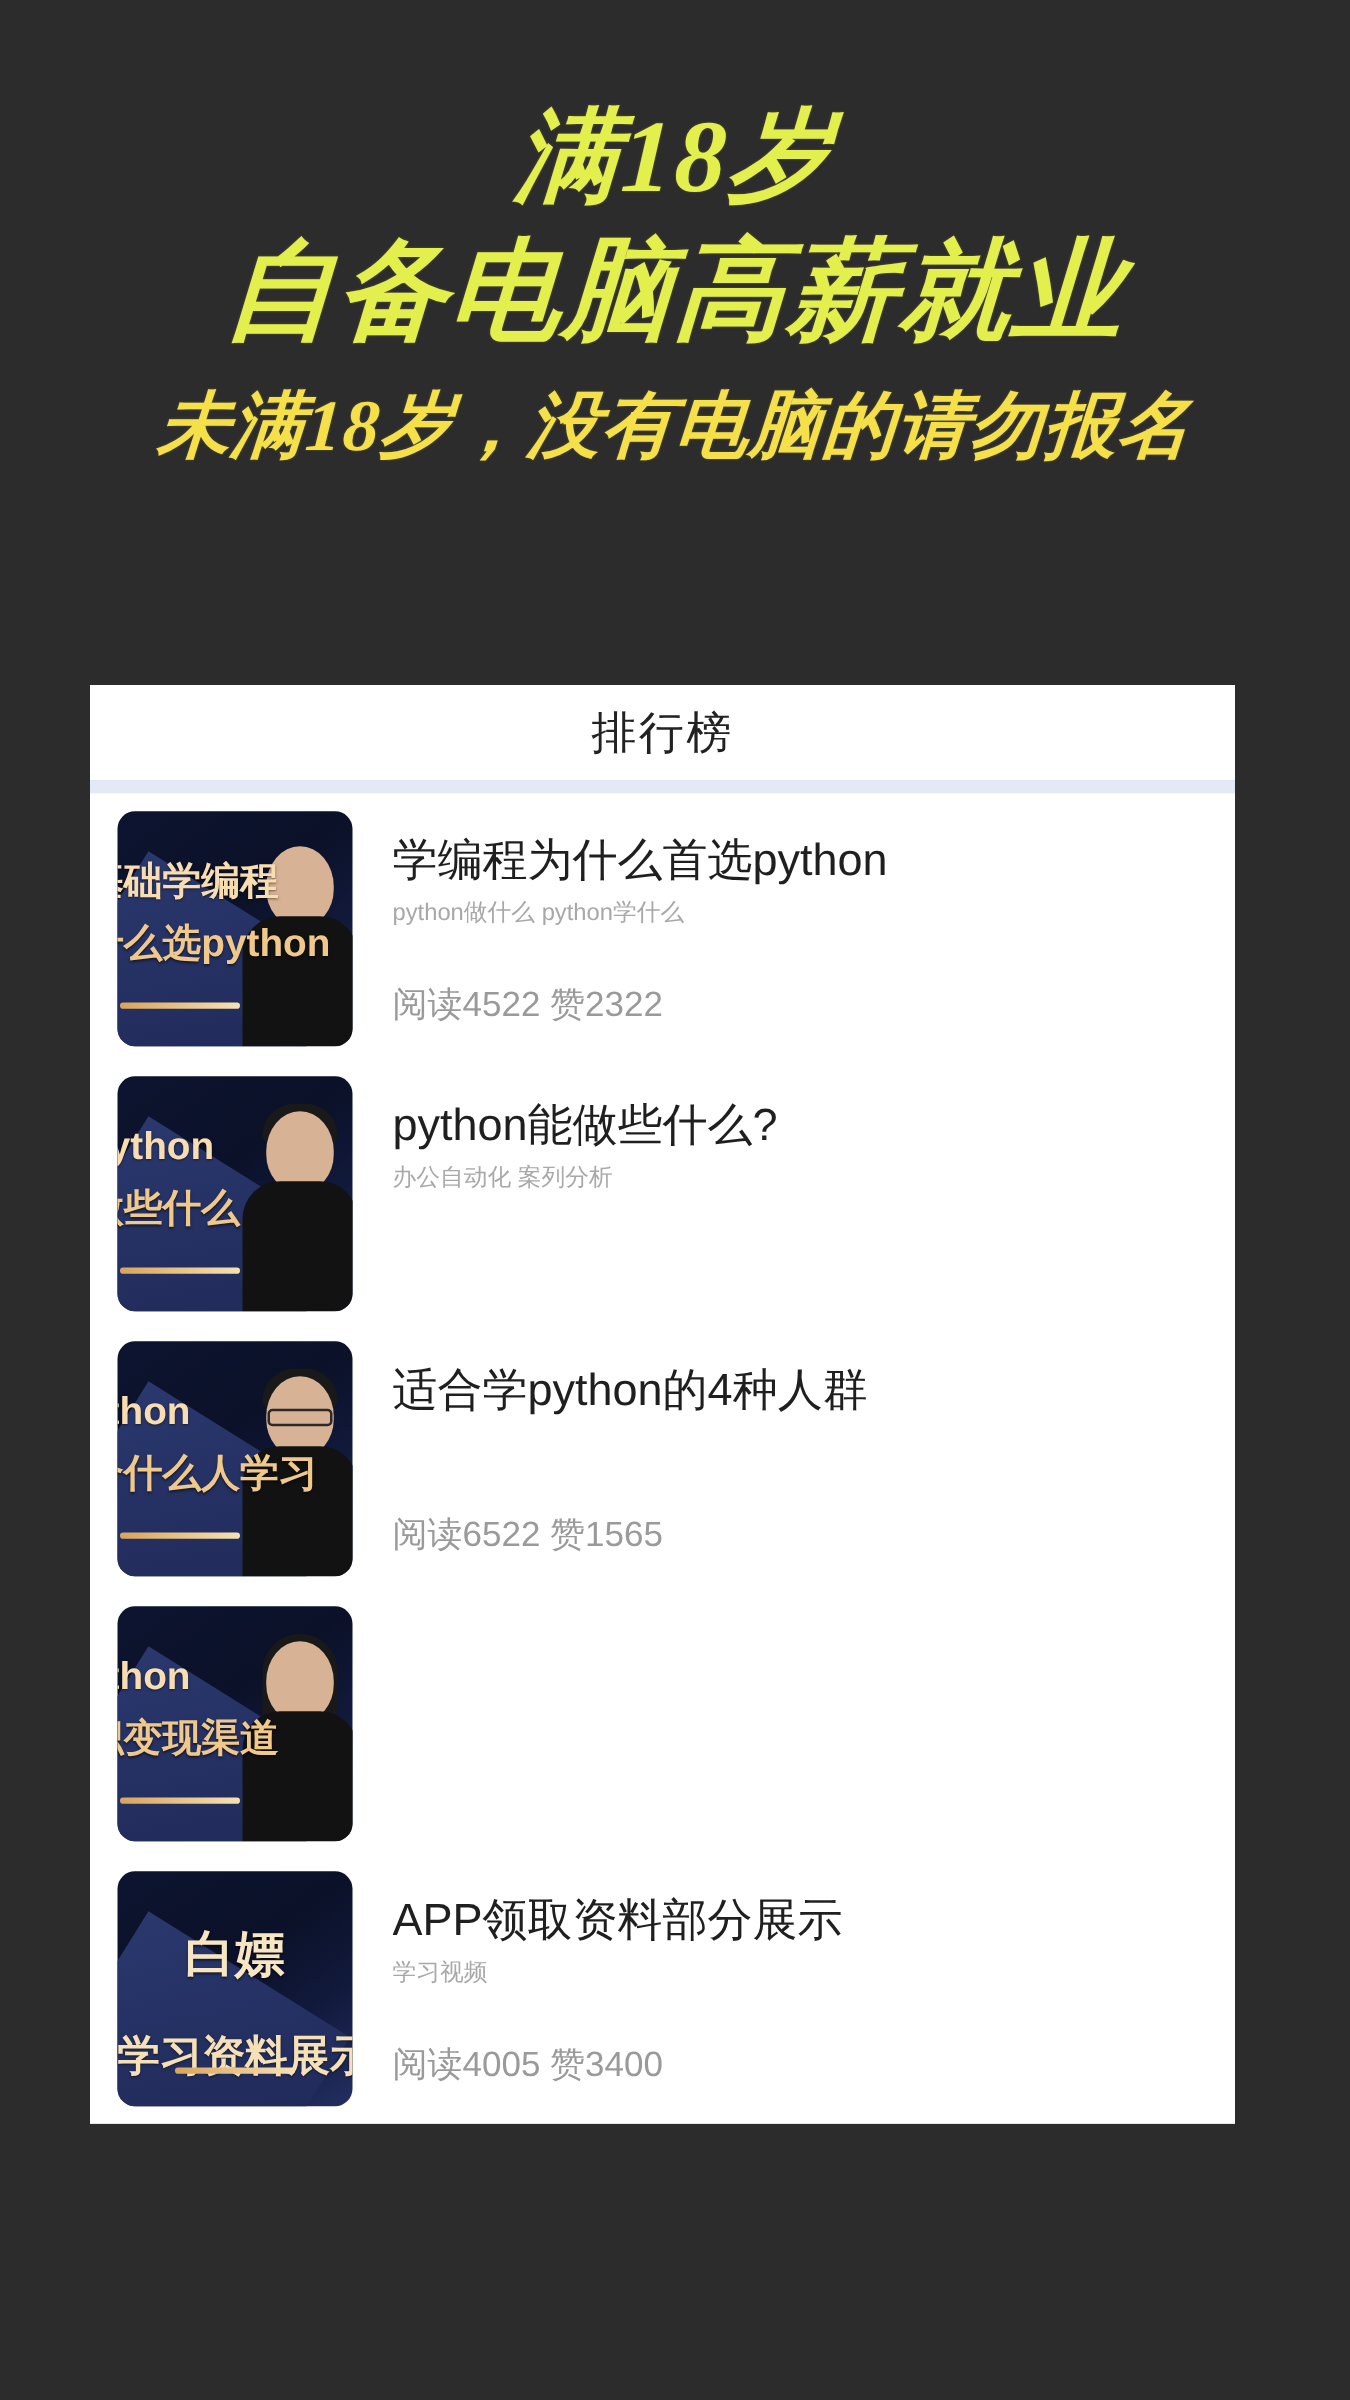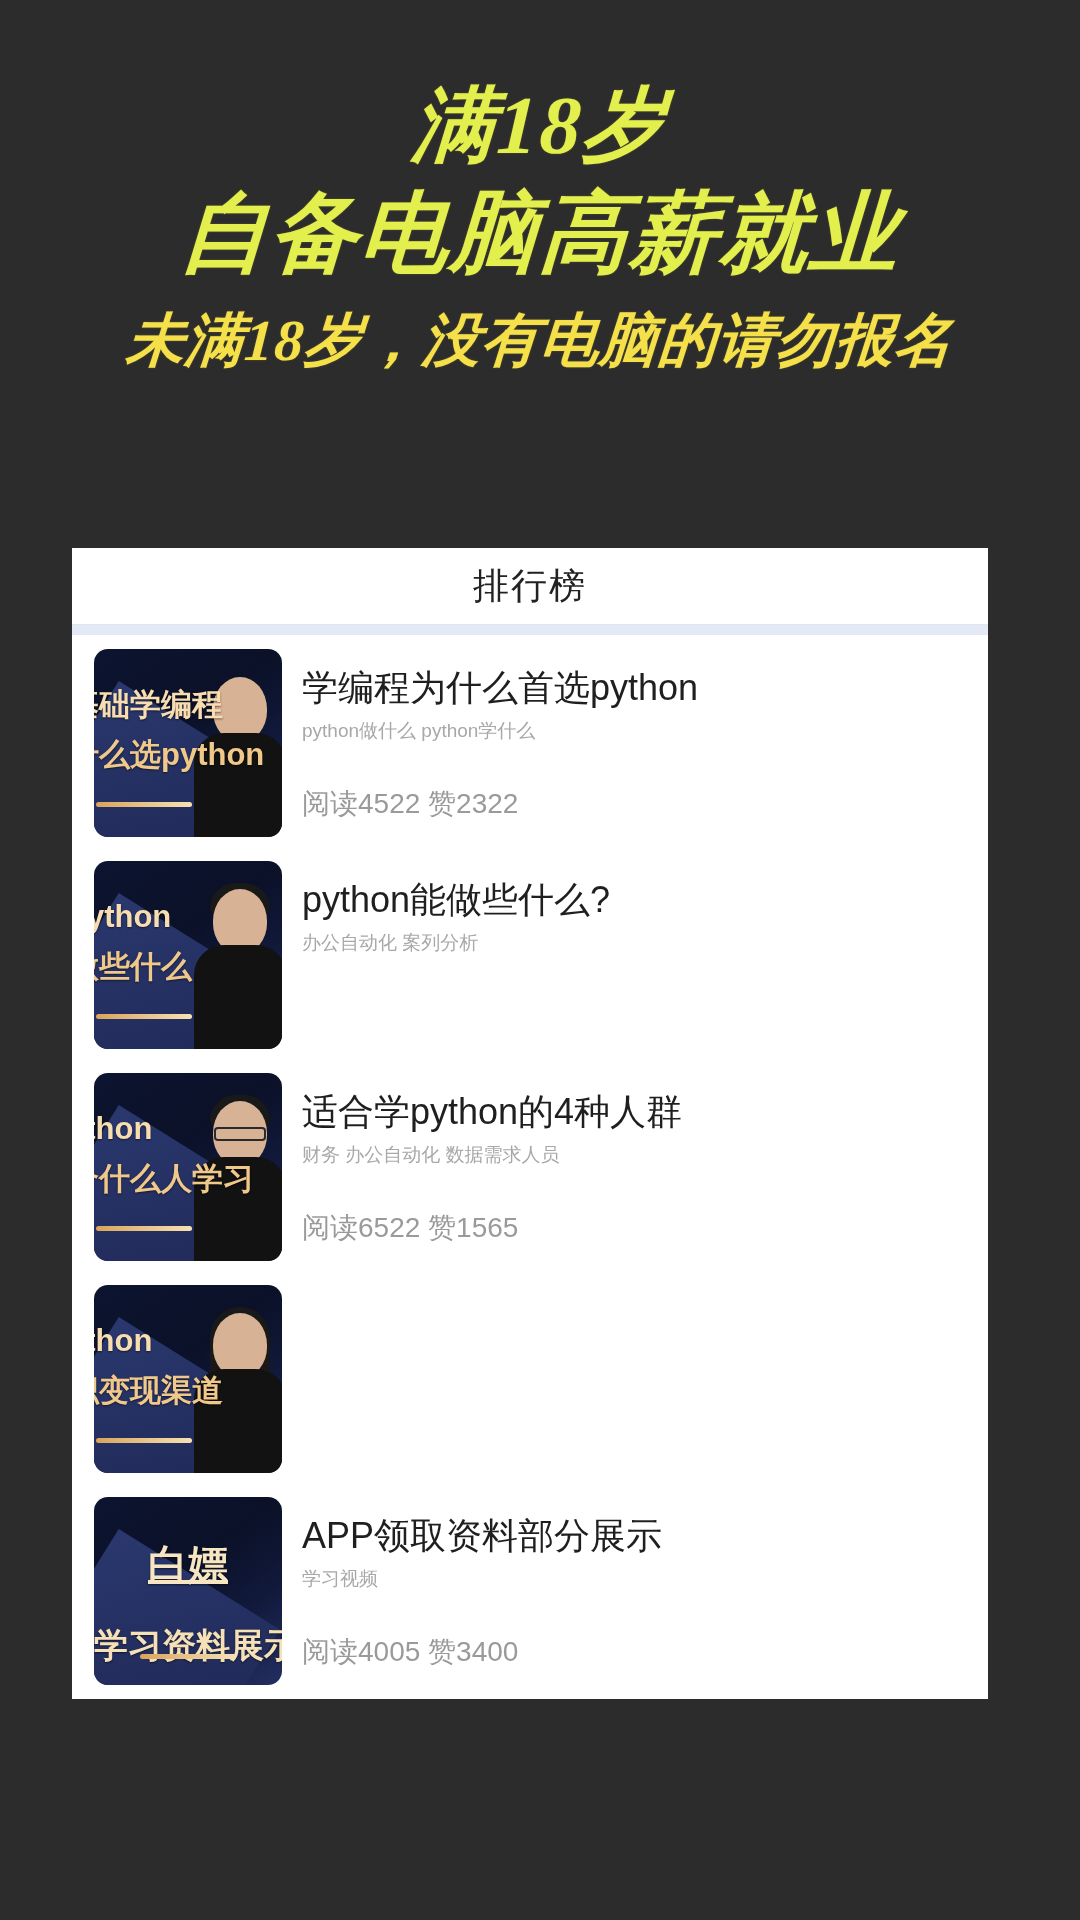--- a/index.html
+++ b/index.html
@@ -148,21 +148,21 @@
     border-radius: 3px;
     background: linear-gradient(90deg, #d9a45c, #f6e2b4);
   }
   
   .thumb.centered .thumb-text {
     left: 0;
     width: 188px;
     text-align: center;
     top: 42px;
   }
-  .thumb.centered .thumb-l1 { font-size: 40px; color: #f8e6c2; text-decoration: underline; }
+  .thumb.centered .thumb-l1 { font-size: 40px; color: #f8e6c2; }
   .thumb.centered .thumb-l2 { font-size: 34px; color: #f6e0b6; margin-top: 34px; }
   .thumb.centered .thumb-rule {
     left: 50%;
     margin-left: -48px;
     bottom: 26px;
   }
   
   .thumb-person {
     position: absolute;
     right: -6px;
@@ -213,21 +213,21 @@
     box-sizing: border-box;
   }
   .thumb-person.longhair .hair {
     height: 96px;
     border-radius: 30px 30px 18px 18px;
   }
 
   
   .item-body {
     flex: 1 1 auto;
-    padding-left: 20px;
+    padding-left: 32px;
     padding-right: 24px;
     min-width: 0;
     display: flex;
     flex-direction: column;
     height: 188px;
     box-sizing: border-box;
   }
   .item-title {
     font-size: 36px;
     color: #1f1f1f;
@@ -321,21 +321,20 @@
             </div>
             <div class="thumb-text">
               <div class="thumb-l1">ython</div>
               <div class="thumb-l2">合什么人学习</div>
             </div>
             <div class="thumb-rule"></div>
           </div>
         </div>
         <div class="item-body">
           <div class="item-title">适合学python的4种人群</div>
-          <div class="item-sub">财务 办公自动化 数据需求人员</div>
           <div class="item-stats">阅读6522  赞1565</div>
         </div>
       </div>
       <div class="list-item">
         <div class="thumb ">
           <div class="thumb-inner">
             <div class="thumb-corner"></div>
             <div class="thumb-person longhair">
               <div class="hair"></div>
               <div class="head"></div>

